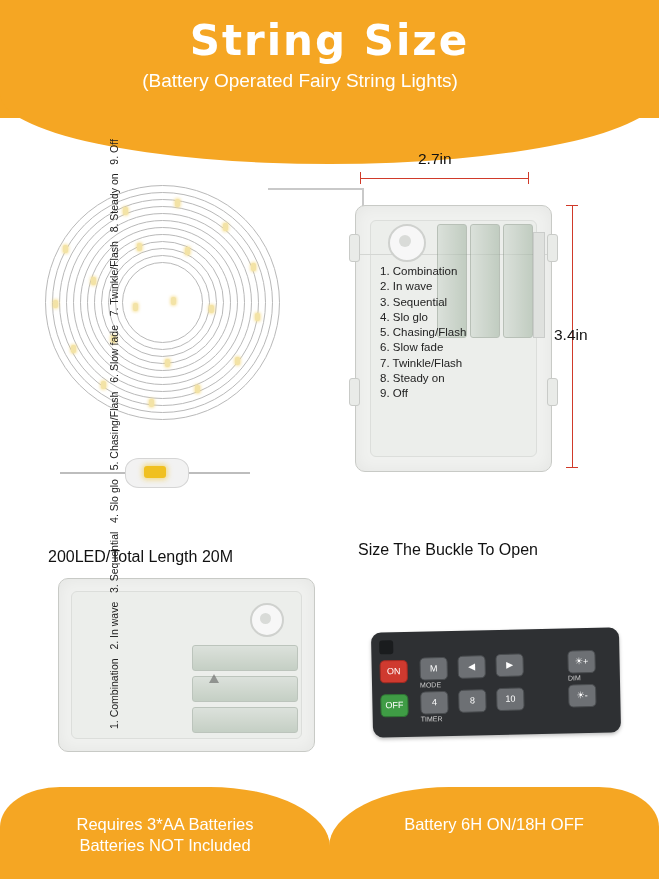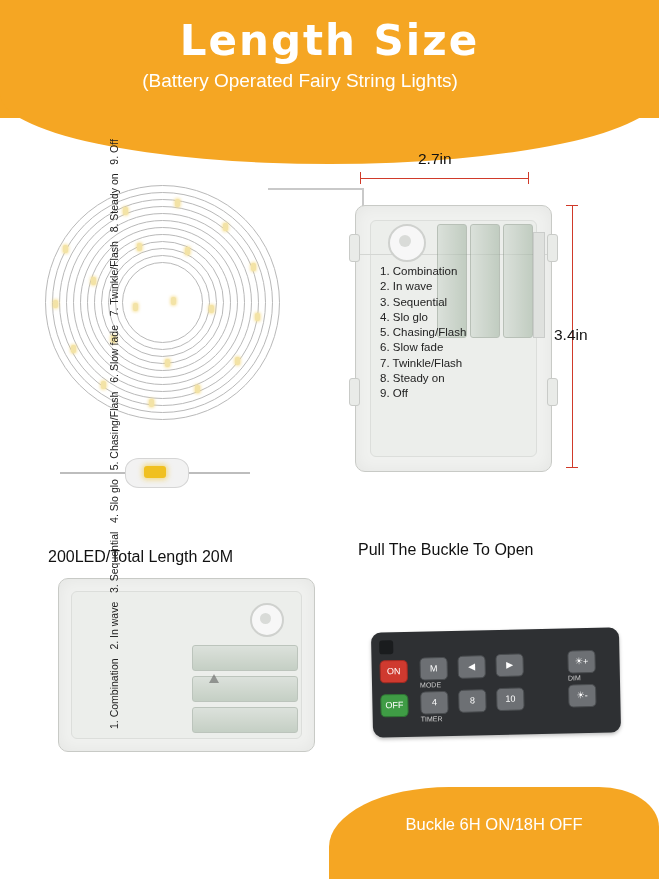--- a/index.html
+++ b/index.html
@@ -445,21 +445,21 @@
   }
 </style>
 </head>
 <body>
 
 <div class="page">
 
   <div class="header-banner">
     <div class="curve"></div>
   </div>
-  <div class="header-title">Length Size</div>
+  <div class="header-title">String Size</div>
   <div class="header-sub">(Battery Operated Fairy String Lights)</div>
 
   <div class="coil">
     <div class="ring" style="left:0;top:0;width:235px;height:235px;"></div>
     <div class="ring" style="left:7px;top:7px;width:221px;height:221px;"></div>
     <div class="ring" style="left:14px;top:14px;width:207px;height:207px;"></div>
     <div class="ring" style="left:21px;top:21px;width:193px;height:193px;"></div>
     <div class="ring" style="left:28px;top:28px;width:179px;height:179px;"></div>
     <div class="ring" style="left:35px;top:35px;width:165px;height:165px;"></div>
     <div class="ring" style="left:42px;top:42px;width:151px;height:151px;"></div>
@@ -531,21 +531,21 @@
   </div>
 
   <div class="led-closeup">
     <div class="led-wire" style="left:0;width:70px;"></div>
     <div class="led-wire" style="left:122px;width:68px;"></div>
     <div class="led-body"></div>
     <div class="led-chip"></div>
   </div>
 
   <div class="label-text" style="left:48px;top:541px;margin-top:7px;">200LED/Total Length 20M</div>
-  <div class="label-text" style="left:358px;top:541px;">Pull The Buckle To Open</div>
+  <div class="label-text" style="left:358px;top:541px;">Size The Buckle To Open</div>
 
   <div class="battery-box-bottom">
     <div class="bbb-inner"></div>
     <div class="bbb-switch"></div>
     <div class="bbb-cells">
       <div class="bbb-cell" style="left:0;top:0;"></div>
       <div class="bbb-cell" style="left:0;top:31px;"></div>
       <div class="bbb-cell" style="left:0;top:62px;"></div>
     </div>
     <div class="mode-list-rot">
@@ -577,19 +577,25 @@
     <div class="btn" style="left:48px;top:60px;">4</div>
     <div class="btn" style="left:86px;top:59px;">8</div>
     <div class="btn" style="left:124px;top:58px;">10</div>
     <div class="btn" style="left:196px;top:56px;">☀-</div>
 
     <div class="minilabel" style="left:48px;top:50px;">MODE</div>
     <div class="minilabel" style="left:48px;top:84px;">TIMER</div>
     <div class="minilabel" style="left:196px;top:46px;">DIM</div>
   </div>
 
+  <div class="footer-left">
+    <div class="footer-text">
+      <div>Requires 3*AA Batteries</div>
+      <div>Batteries NOT Included</div>
+    </div>
+  </div>
   <div class="footer-right">
     <div class="footer-text">
-      <div>Buckle 6H ON/18H OFF</div>
+      <div>Battery 6H ON/18H OFF</div>
     </div>
   </div>
 
 </div>
 
 </body></html>

